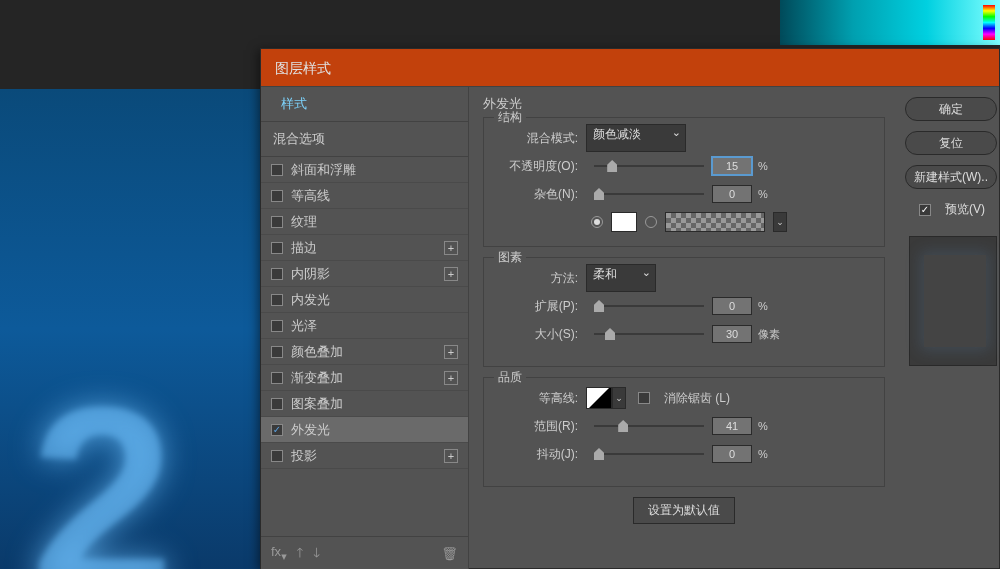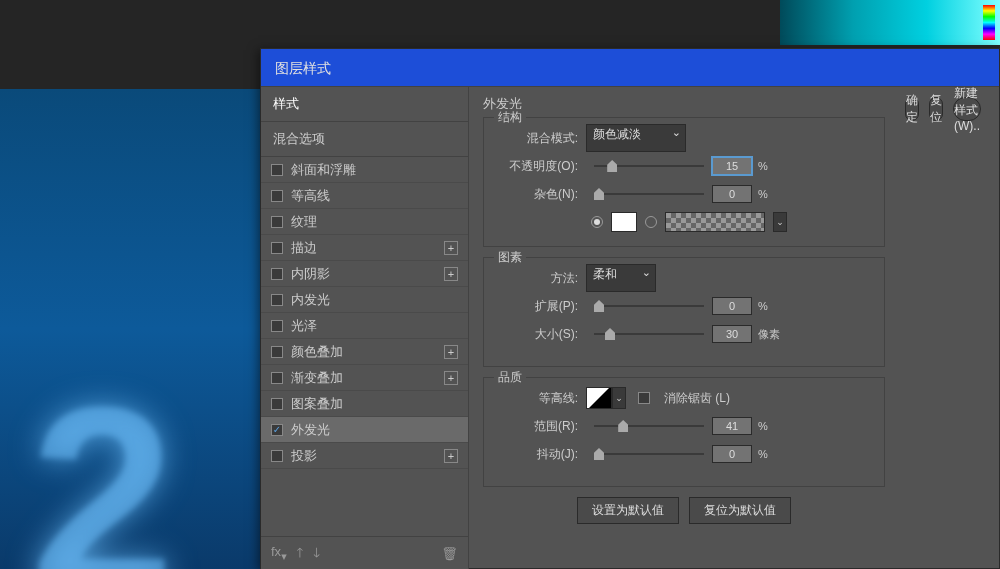--- a/index.html
+++ b/index.html
@@ -6,26 +6,26 @@
 body { background: #1a1a1a; width: 1000px; height: 569px; overflow: hidden; position: relative; }
 
 .canvas-bg { position: absolute; left: 0; top: 89px; width: 260px; height: 480px; background: linear-gradient(180deg, #0a4a7a 0%, #0d5a9a 50%, #0a3a6a 100%); }
 .canvas-number { position: absolute; left: 30px; top: 260px; font-size: 260px; font-weight: bold; color: rgba(100,180,240,0.6); text-shadow: 0 0 30px rgba(100,180,240,0.8); filter: blur(3px); }
 
 .dark-strip { position: absolute; left: 0; top: 0; width: 1000px; height: 89px; background: #252525; }
 .color-picker { position: absolute; right: 0; top: 0; width: 220px; height: 45px; background: linear-gradient(90deg, #004a5a, #00a0b0, #00d0e0, #80ffff); }
 .hue-bar { position: absolute; right: 5px; top: 5px; width: 12px; height: 35px; background: linear-gradient(180deg, red, yellow, lime, cyan, blue, magenta, red); }
 
 .dialog { position: absolute; left: 260px; top: 48px; width: 740px; height: 521px; background: #535353; border: 1px solid #2a2a2a; box-shadow: -2px 2px 10px rgba(0,0,0,0.5); }
-.dialog-title { height: 38px; line-height: 38px; padding-left: 14px; color: #e0e0e0; font-size: 14px; background: #1d4ed8; border-bottom: 1px solid #424242; }
+.dialog-title { height: 38px; line-height: 38px; padding-left: 14px; color: #e0e0e0; font-size: 14px; background: #c2410c; border-bottom: 1px solid #424242; }
 
 .dialog-body { display: flex; height: 483px; }
 
 .styles-panel { width: 208px; background: #535353; border-right: 1px solid #424242; display: flex; flex-direction: column; }
-.styles-header { padding: 8px 12px; color: #ffffff; font-size: 13px; border-bottom: 1px solid #424242; }
+.styles-header { padding: 8px 20px; color: #7dd3fc; font-size: 13px; border-bottom: 1px solid #424242; }
 .styles-subheader { padding: 8px 12px; color: #ccc; font-size: 13px; border-bottom: 1px solid #424242; }
 .style-item { display: flex; align-items: center; padding: 6px 10px; color: #ccc; font-size: 13px; border-bottom: 1px solid #4a4a4a; cursor: pointer; position: relative; height: 26px; }
 .style-item.selected { background: #6a6a6a; }
 .style-checkbox { width: 12px; height: 12px; border: 1px solid #888; margin-right: 8px; background: #3a3a3a; display: inline-flex; align-items: center; justify-content: center; }
 .style-checkbox.checked { background: #3a3a3a; }
 .style-checkbox.checked::after { content: "✓"; color: #5aa0e0; font-size: 10px; }
 .style-item.indent { }
 .style-plus { position: absolute; right: 10px; width: 14px; height: 14px; border: 1px solid #888; display: flex; align-items: center; justify-content: center; font-size: 11px; color: #ccc; }
 
 .styles-footer { margin-top: auto; height: 34px; display: flex; align-items: center; padding: 1px 10px; gap: 10px; border-top: 1px solid #424242; }
@@ -53,21 +53,21 @@
 .color-swatch { width: 26px; height: 20px; background: #fff; border: 1px solid #2a2a2a; }
 .gradient-swatch { width: 100px; height: 20px; background: repeating-conic-gradient(#666 0 25%, #999 0 50%) 0 0/10px 10px; border: 1px solid #2a2a2a; position: relative; }
 .gradient-dd { width: 14px; height: 20px; background: #3a3a3a; border: 1px solid #2a2a2a; display: flex; align-items: center; justify-content: center; font-size: 9px; }
 
 .contour-swatch { width: 26px; height: 22px; background: linear-gradient(135deg, #fff 48%, #000 52%); border: 1px solid #2a2a2a; }
 .contour-dd { width: 14px; height: 22px; background: #3a3a3a; border: 1px solid #2a2a2a; display: flex; align-items: center; justify-content: center; font-size: 9px; }
 
 .btn-row { display: flex; gap: 10px; justify-content: center; margin-top: 6px; }
 .btn { background: #4a4a4a; border: 1px solid #2a2a2a; color: #ddd; padding: 4px 14px; font-size: 12px; cursor: pointer; }
 
-.side-buttons { width: 100px; padding: 10px 0 10px 6px; display: flex; flex-direction: row; gap: 10px; }
+.side-buttons { width: 100px; padding: 10px 0 10px 6px; display: flex; flex-direction: column; gap: 10px; }
 .side-btn { background: #4a4a4a; border: 1px solid #2a2a2a; border-radius: 12px; color: #ddd; height: 24px; font-size: 12px; cursor: pointer; display: flex; align-items: center; justify-content: center; width: 92px; }
 .preview-check { display: flex; align-items: center; gap: 6px; padding-left: 14px; font-size: 12px; color: #ddd; margin-top: 2px; }
 .preview-check .style-checkbox.checked::after { color: #fff; }
 .preview-box { width: 88px; height: 130px; background: #3a3a3a; border: 1px solid #2a2a2a; margin-top: 8px; margin-left: 4px; position: relative; }
 .preview-inner { position: absolute; inset: 18px 10px 18px 14px; background: #444; box-shadow: 0 0 14px 4px rgba(100,150,200,0.18); }
 </style>
 </head>
 <body>
 
 <div class="dark-strip"></div>
@@ -231,21 +231,20 @@
           <div class="slider-track">
               <div class="slider-thumb" style="left:0%"></div>
             </div>
           <div class="num-input">0</div>
           <span class="unit">%</span>
         </div>
       </div>
 
       <div class="btn-row">
         <div class="btn">设置为默认值</div>
-        <div class="btn">复位为默认值</div>
       </div>
     </div>
 
     <div class="side-buttons">
       <div class="side-btn">确定</div>
       <div class="side-btn">复位</div>
       <div class="side-btn">新建样式(W)..</div>
       <div class="preview-check">
         <span class="style-checkbox checked"></span>
         <span>预览(V)</span>

